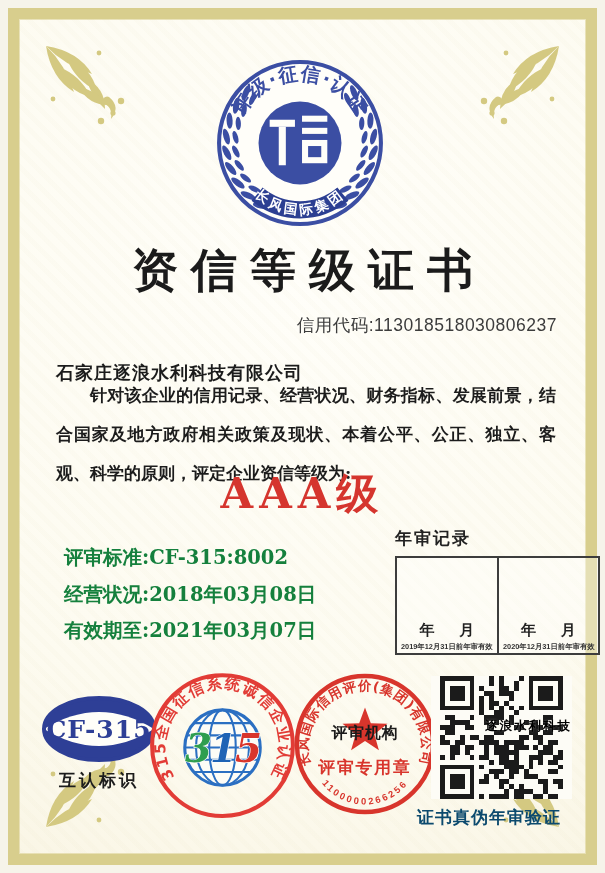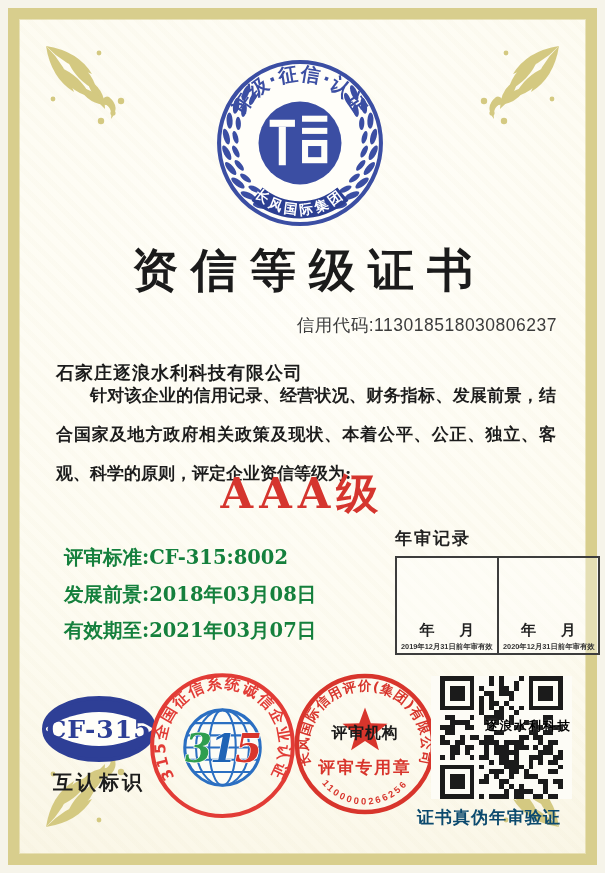--- a/index.html
+++ b/index.html
@@ -75,21 +75,21 @@
   }
   .annual-note{
     position:absolute;left:0;right:0;bottom:1px;text-align:center;
     font-size:8px;font-weight:bold;color:#333;white-space:nowrap;
     transform:scale(.92);transform-origin:center bottom;
   }
 
   .cf-badge{position:absolute;left:38px;top:693px;width:122px;height:72px;}
   .cf-caption{
     position:absolute;left:38px;top:769px;width:122px;text-align:center;
-    font-size:20px;font-weight:bold;letter-spacing:3px;color:#1c1c1c;
+    font-size:17px;font-weight:bold;letter-spacing:3px;color:#1c1c1c;
   }
   .globe-seal{position:absolute;left:146px;top:666px;width:153px;height:153px;}
   .review-seal{position:absolute;left:291px;top:670px;width:148px;height:148px;}
 
   .qr-block{position:absolute;left:431px;top:676px;width:143px;}
   .qr-svg{display:block;width:141px;height:123px;background:#fdfcf6;}
   .qr-overlay{
     position:absolute;left:0;top:42px;width:141px;text-align:right;
     font-size:12.5px;font-weight:bold;color:#000000;letter-spacing:2px;
     text-shadow:0 0 2px rgba(255,255,255,.35);
@@ -201,21 +201,21 @@
 <div class="credit-code">信用代码:113018518030806237</div>
 
 <div class="company-name">石家庄逐浪水利科技有限公司</div>
 
 <p class="body-paragraph">针对该企业的信用记录、经营状况、财务指标、发展前景，结合国家及地方政府相关政策及现状、本着公平、公正、独立、客观、科学的原则，评定企业资信等级为:</p>
 
 <div class="rating">AAA级</div>
 
 <div class="details">
   <div>评审标准:CF-315:8002</div>
-  <div>发展前景:2018年03月08日</div>
+  <div>经营状况:2018年03月08日</div>
   <div>有效期至:2021年03月07日</div>
 </div>
 
 <div class="annual">
   <div class="annual-title">年审记录</div>
   <div class="annual-box">
     <div class="annual-cell">
       <div class="annual-ym">
         <span>年</span>
         <span>月</span>

